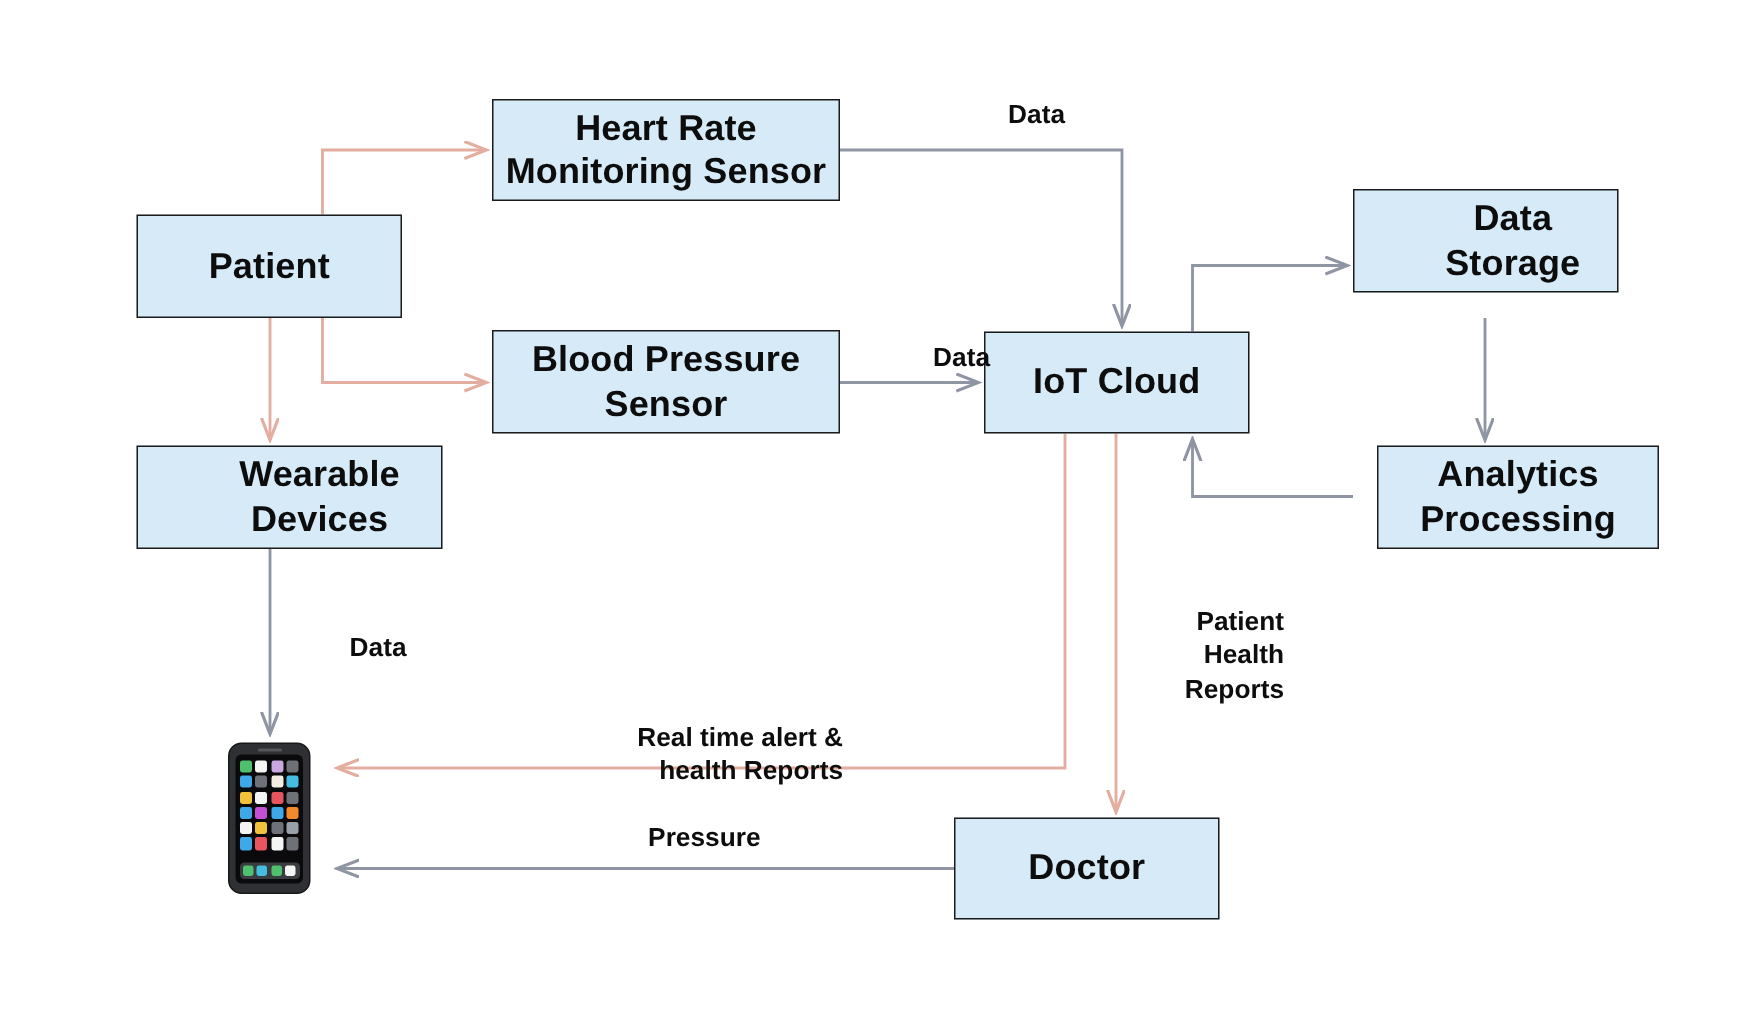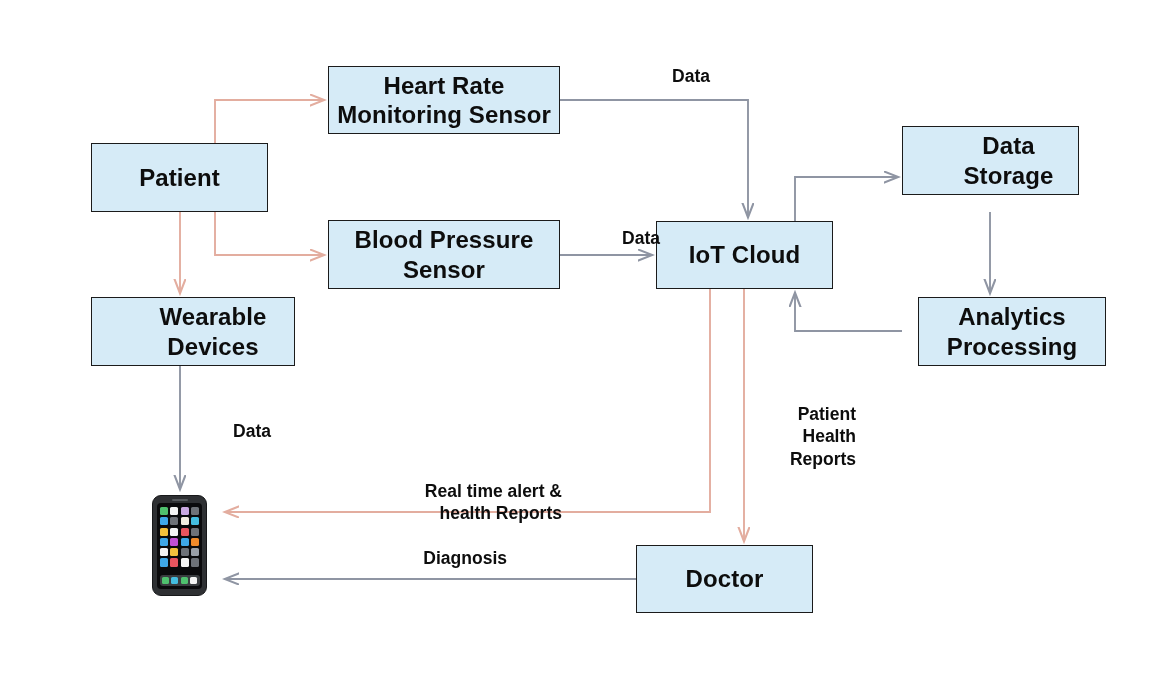--- a/index.html
+++ b/index.html
@@ -173,21 +173,21 @@
 
   <div class="edge-label" style="left:165px; top:420px; width:106px;">Data</div>
 
   <div class="edge-label" style="left:352px; top:480px; width:210px;">Real time alert &amp;
 health Reports</div>
 
   <div class="edge-label" style="left:744px; top:403px; width:112px;">Patient
 Health
 Reports</div>
 
-  <div class="edge-label" style="left:385px; top:547px; width:122px;">Diagnosis</div>
+  <div class="edge-label" style="left:385px; top:547px; width:122px;">Pressure</div>
 
   <div id="phone" style="left:152px; top:495px; width:55px; height:101px;">
     <div class="phone-body">
       <div class="phone-notch"></div>
       <div class="phone-screen">
         <div class="app-grid">
             <div class="app" style="background: rgb(79, 193, 110);"></div>
             <div class="app" style="background: rgb(244, 244, 244);"></div>
             <div class="app" style="background: rgb(201, 168, 224);"></div>
             <div class="app" style="background: rgb(110, 114, 120);"></div>

